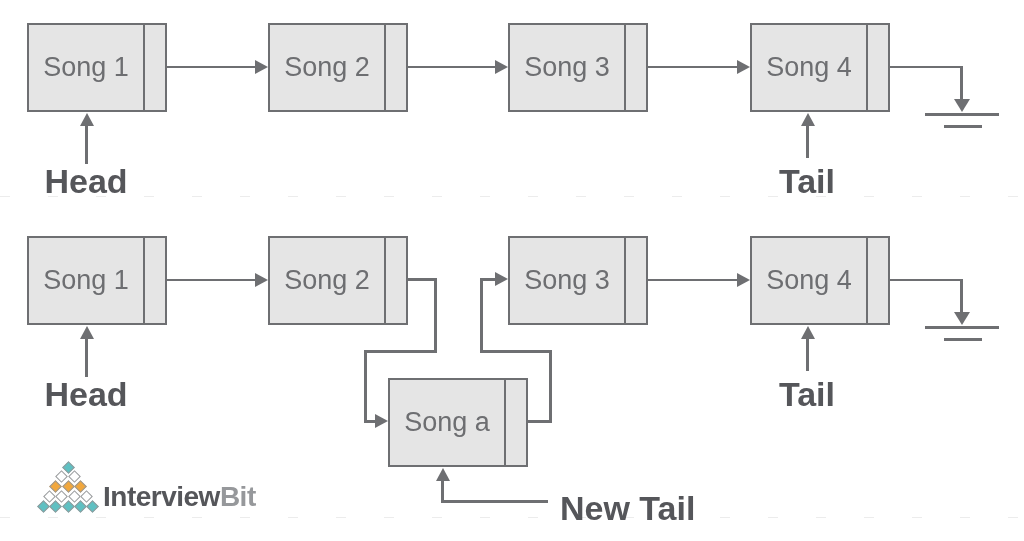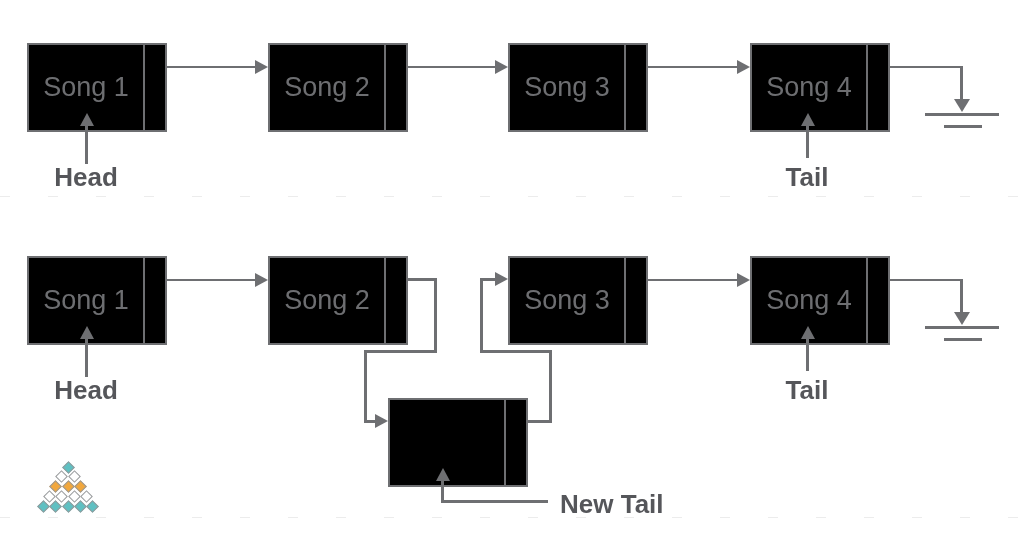--- a/index.html
+++ b/index.html
@@ -2,33 +2,33 @@
 <html><head>
 <meta charset="utf-8">
 <style>
   html,body{margin:0;padding:0;background:#ffffff;}
   #stage{
     position:relative;width:1024px;height:541px;background:#ffffff;overflow:hidden;
     font-family:"Liberation Sans","DejaVu Sans",sans-serif;
     --line:#6e6f72;--node-text:#6d6e71;--label:#55565a;
   }
   
-  .node{position:absolute;width:140px;height:89px;border:2px solid var(--line);box-sizing:border-box;background:#000000;margin-top:20px;}
+  .node{position:absolute;width:140px;height:89px;border:2px solid var(--line);box-sizing:border-box;background:#e5e5e5;}
   .node-label{position:absolute;left:0;top:0;width:114px;height:85px;display:flex;align-items:center;justify-content:center;
     font-size:27px;color:var(--node-text);white-space:nowrap;}
   .node-divider{position:absolute;top:0;bottom:0;left:114px;width:2px;background:var(--line);}
   
   .hl{position:absolute;height:2px;background:var(--line);}
   .hl3{position:absolute;height:3px;background:var(--line);}
   .vl{position:absolute;width:3px;background:var(--line);}
   .tri-r{position:absolute;width:0;height:0;border-top:7px solid transparent;border-bottom:7px solid transparent;border-left:13px solid var(--line);}
   .tri-u{position:absolute;width:0;height:0;border-left:7px solid transparent;border-right:7px solid transparent;border-bottom:13px solid var(--line);}
   .tri-d{position:absolute;width:0;height:0;border-left:8px solid transparent;border-right:8px solid transparent;border-top:13px solid var(--line);}
   
-  .ptr-label{position:absolute;font-size:26px;font-weight:700;color:var(--label);white-space:nowrap;}
+  .ptr-label{position:absolute;font-size:34px;font-weight:700;color:var(--label);white-space:nowrap;}
   .center100{width:100px;text-align:center;}
   
   .faint{position:absolute;left:0;right:0;height:1px;background:repeating-linear-gradient(to right,#ececec 0 10px,transparent 10px 48px);}
   
   #logo{position:absolute;left:37px;top:458px;width:230px;height:58px;}
   #logo-pyramid{position:absolute;left:0;top:0;width:70px;height:58px;}
   .dia{position:absolute;width:9px;height:9px;margin-left:-4.5px;margin-top:-4.5px;transform:rotate(45deg);
     border:1.5px solid #97999b;box-sizing:border-box;background:#fff;}
   #logo-text{position:absolute;left:66px;top:23px;font-size:28px;font-weight:700;letter-spacing:-0.5px;white-space:nowrap;}
   #logo-text .sec{font-weight:700;}
@@ -102,20 +102,21 @@
   <div class="node" style="left:508px;top:236px">
     <div class="node-label">Song 3</div>
     <div class="node-divider"></div>
   </div>
   <div class="node" style="left:750px;top:236px">
     <div class="node-label">Song 4</div>
     <div class="node-divider"></div>
   </div>
 
   <div class="node" style="left:388px;top:378px">
+    <div class="node-label">Song a</div>
     <div class="node-divider"></div>
   </div>
 
   <div>
     <div class="hl" style="left:166px;top:279px;width:91px"></div>
     <div class="tri-r" style="left:255px;top:273px"></div>
   </div>
   <div>
     <div class="hl" style="left:648px;top:279px;width:91px"></div>
     <div class="tri-r" style="left:737px;top:273px"></div>
@@ -177,15 +178,18 @@
         <div class="dia" style="left: 12.55px; top: 38.4px; background: rgb(255, 255, 255);"></div>
         <div class="dia" style="left: 24.85px; top: 38.4px; background: rgb(255, 255, 255);"></div>
         <div class="dia" style="left: 37.15px; top: 38.4px; background: rgb(255, 255, 255);"></div>
         <div class="dia" style="left: 49.45px; top: 38.4px; background: rgb(255, 255, 255);"></div>
         <div class="dia" style="left: 6.4px; top: 48.2px; background: rgb(95, 192, 194);"></div>
         <div class="dia" style="left: 18.7px; top: 48.2px; background: rgb(95, 192, 194);"></div>
         <div class="dia" style="left: 31px; top: 48.2px; background: rgb(95, 192, 194);"></div>
         <div class="dia" style="left: 43.3px; top: 48.2px; background: rgb(95, 192, 194);"></div>
         <div class="dia" style="left: 55.6px; top: 48.2px; background: rgb(95, 192, 194);"></div>
       </div>
+    <div id="logo-text">
+      <span id="logo-primary" style="color: rgb(85, 86, 90);">Interview</span><span id="logo-secondary" class="sec" style="color: rgb(150, 152, 155);">Bit</span>
+    </div>
   </div>
 
 </div>
 
 </body></html>

